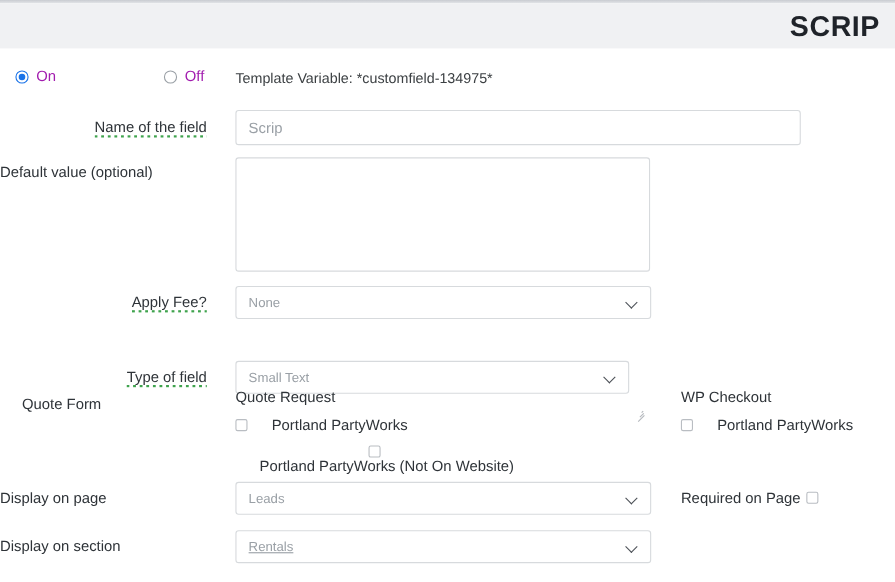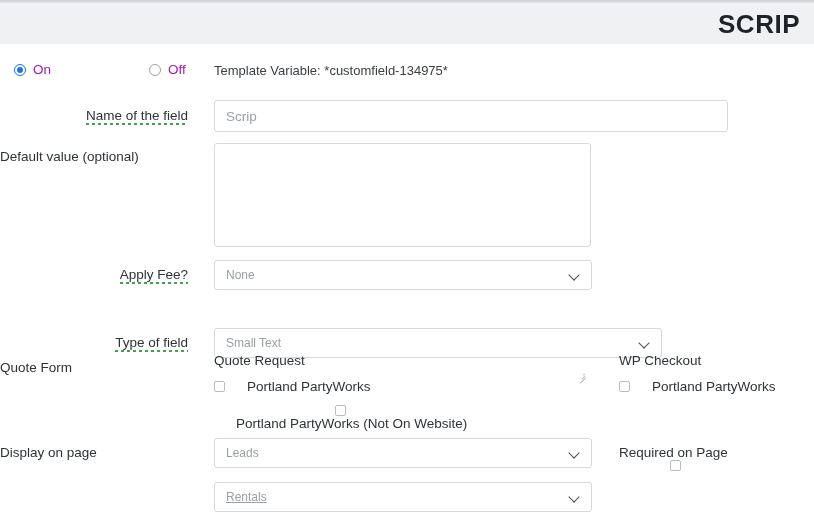--- a/index.html
+++ b/index.html
@@ -262,28 +262,28 @@
   <div class="row" style="top:216px;height:30px;">
     <div class="label spell" style="top:7px;right:626px;">Apply Fee?</div>
     <div class="sel" style="left:214px;top:0;width:378px;height:30px;">
       <span class="sel-val">None</span>
       <span class="chev"></span>
     </div>
   </div>
 
   <div class="row" style="top:256px;height:30px;margin-top:28px;">
     <div class="label spell" style="top:7px;right:626px;">Type of field</div>
-    <div class="sel" style="left:214px;top:0;width:448px;height:30px;gap:19px;">
+    <div class="sel" style="left:214px;top:0;width:358px;height:30px;gap:19px;">
       <span class="sel-val">Small Text</span>
       <span class="chev"></span>
     </div>
   </div>
 
   <div class="row" style="top:304px;height:76px;">
-    <div class="label" style="top:12px;">Quote Form</div>
+    <div class="label" style="top:12px;padding-left:20px;">Quote Form</div>
 
     <div class="colhead" style="left:214px;top:5px;">Quote Request</div>
     <div class="cbrow" style="left:214px;top:31px;">
       <span class="cb"></span>
       <span class="cb-label">Portland PartyWorks</span>
     </div>
     <div class="cbrow" style="left:214px;top:57px;flex-direction:column;">
       <span class="cb"></span>
       <span class="cb-label">Portland PartyWorks (Not On Website)</span>
     </div>
@@ -294,26 +294,27 @@
       <span class="cb-label">Portland PartyWorks</span>
     </div>
   </div>
 
   <div class="row" style="top:394px;height:30px;">
     <div class="label" style="top:7px;">Display on page</div>
     <div class="sel" style="left:214px;top:0;width:378px;height:30px;">
       <span class="sel-val">Leads</span>
       <span class="chev"></span>
     </div>
-    <div class="cbrow rev" style="left:619px;top:7px;flex-direction:column;">
+    <div class="cbrow rev" style="left:619px;top:7px;">
       <span class="cb-label">Required on Page</span>
       <span class="cb"></span>
     </div>
   </div>
 
   <div class="row" style="top:438px;height:30px;">
+    <div class="label" style="top:7px;">Display on section</div>
     <div class="sel" style="left:214px;top:0;width:378px;height:30px;text-decoration:underline;">
       <span class="sel-val">Rentals</span>
       <span class="chev"></span>
     </div>
   </div>
 
 </div>
 
 </body></html>

